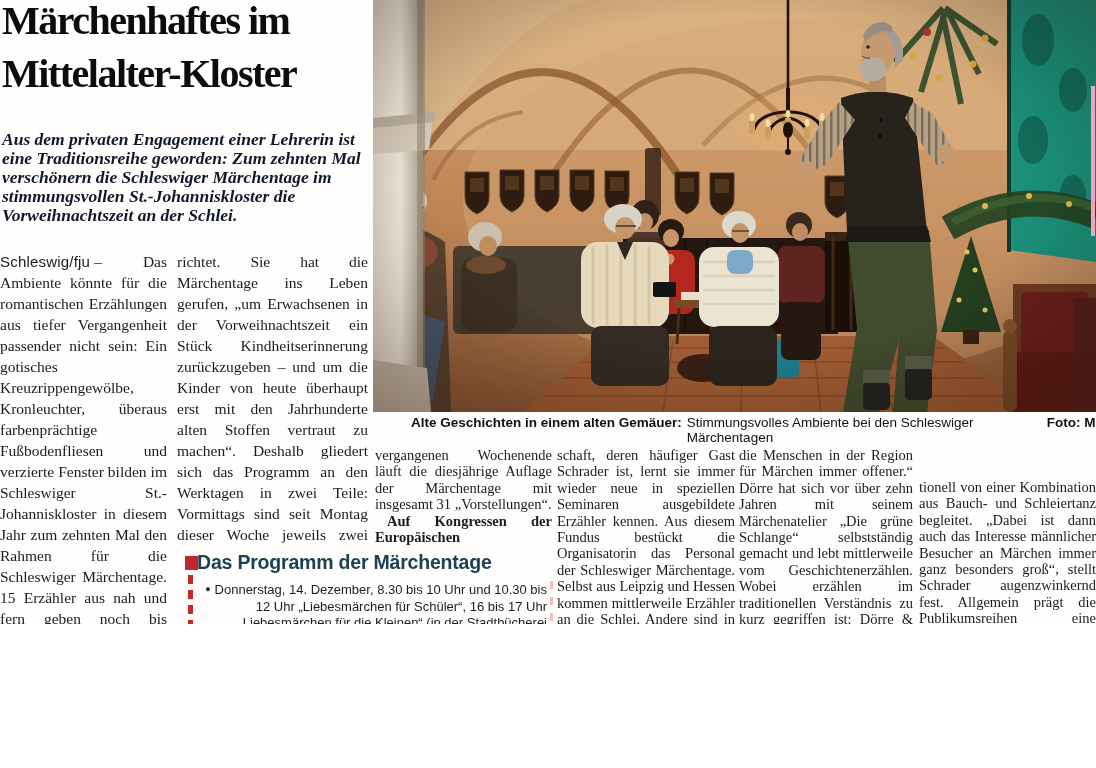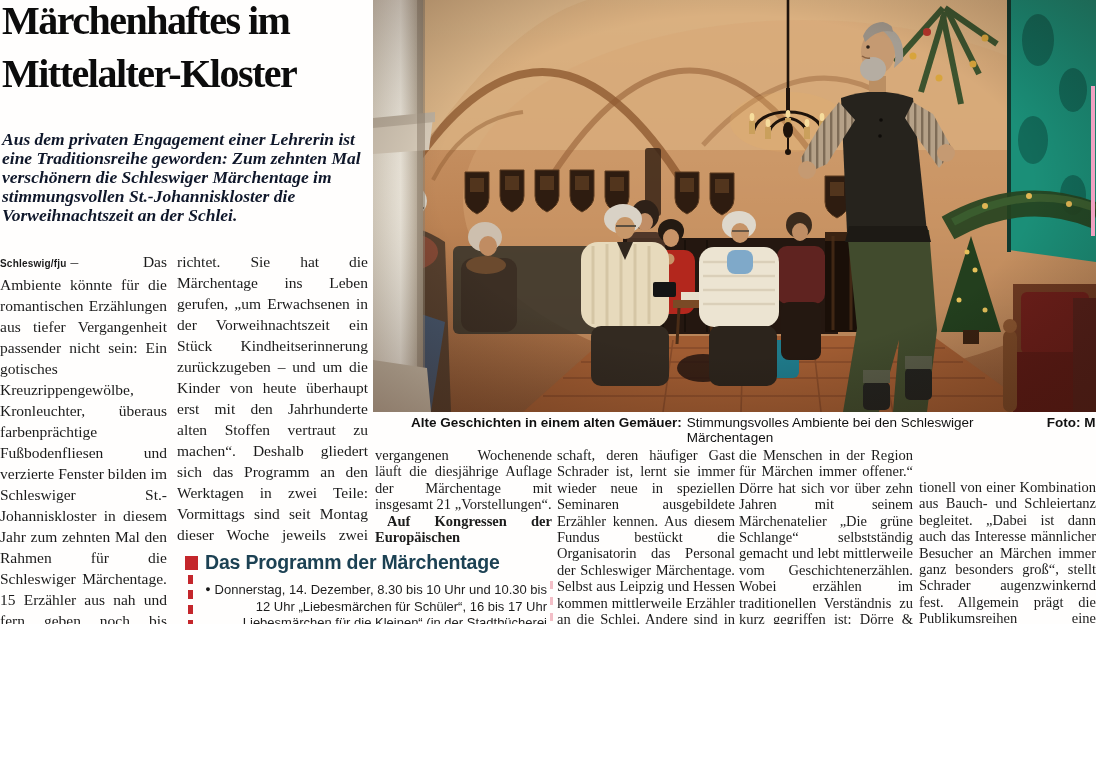--- a/index.html
+++ b/index.html
@@ -15,39 +15,39 @@
   .c-big{font-size:15.5px;line-height:21px;}
   .c-small{font-size:14.5px;line-height:16.4px;}
   .col1{left:0px;top:251px;width:167px;height:517px;}
   .col2{left:177px;top:251px;width:191px;height:297px;}
   .col3{left:375px;top:447px;width:177px;height:101px;}
   .col4{left:557px;top:447px;width:178px;height:321px;}
   .col5{left:739px;top:447px;width:174px;height:321px;}
   .col6{left:919px;top:447px;width:177px;height:321px;margin-top:32px;}
   .bodycol p{margin:0;}
   .bodycol p.ind{text-indent:12px;font-weight:bold;}
-  .byline{font-family:"Liberation Sans","DejaVu Sans",sans-serif;font-weight:bold;
-          font-size:10px;letter-spacing:.2px;margin-right:4px;}
+  .byline{font-family:"Liberation Sans","DejaVu Sans",sans-serif;font-weight:normal;
+          font-size:15px;letter-spacing:.2px;margin-right:4px;}
   
   .photo{position:absolute;left:373px;top:0px;width:723px;height:412px;overflow:hidden;background:#a96f44;}
   .photo svg{display:block;width:723px;height:412px;}
   .caption{position:absolute;left:375px;top:415px;width:719px;display:flex;align-items:baseline;
     font-family:"Liberation Sans","DejaVu Sans",sans-serif;font-size:13.5px;color:#101010;margin-left:36px;}
   .caption .capb{font-weight:bold;margin-right:5px;white-space:nowrap;}
   .caption .spacer{flex:1;}
   .caption .credit{white-space:nowrap;font-weight:bold;}
   
   .progbox{position:absolute;left:185px;top:551px;width:368px;height:217px;overflow:hidden;
     font-family:"Liberation Sans","DejaVu Sans",sans-serif;}
   .prog-square{position:absolute;left:0px;top:5px;width:13px;height:14px;background:#c4262b;}
   .prog-dash-left{position:absolute;left:3px;top:24px;width:5px;height:193px;
     background:repeating-linear-gradient(to bottom,#c4262b 0 9px,transparent 9px 15px);}
   .prog-dash-right{position:absolute;right:0px;top:30px;width:3px;height:187px;opacity:.55;
     background:repeating-linear-gradient(to bottom,#e98a9a 0 8px,transparent 8px 16px);}
-  .prog-title{margin:0 0 7px 20px;font-weight:bold;font-size:19.5px;letter-spacing:-.2px;color:#1c4153;}
+  .prog-title{margin:0 0 7px 12px;font-weight:bold;font-size:19.5px;letter-spacing:-.2px;color:#1c4153;}
   .prog-items{margin-left:16px;margin-right:6px;}
   .prog-items p{margin:0 0 3px 4px;font-size:13px;line-height:16.5px;color:#1d1d1d;text-align:right;}
   .blt{font-size:9px;vertical-align:2px;margin-right:4px;color:#161616;}
   
   .artifact-pink{position:absolute;left:1091px;top:86px;width:4px;height:150px;background:#f0a2c2;}
   .artifact-blue{position:absolute;left:0px;top:734px;width:3px;height:11px;background:#3d55c0;}
 </style>
 </head>
 <body>
 
@@ -335,21 +335,21 @@
   </div>
 
   <div class="caption">
     <span class="capb">Alte Geschichten in einem alten Gemäuer:</span>
     <span>Stimmungsvolles Ambiente bei den Schleswiger Märchentagen</span>
     <span class="spacer"></span>
     <span class="credit">Foto: Matzen</span>
   </div>
 
   <div class="bodycol c-small col3">
-    <p>vergangenen Wochenende läuft die diesjährige Auflage der Märchentage mit insgesamt 21 „Vorstellungen“.</p>
+    <p>vergangenen Wochenende läuft die diesjährige Auflage der Märchentage mit insgesamt 31 „Vorstellungen“.</p>
     <p class="ind">Auf Kongressen der Europäischen Märchengesell-</p>
   </div>
 
   <div class="progbox">
     <div class="prog-square"></div>
     <div class="prog-dash-left"></div>
     <div class="prog-dash-right"></div>
     <p class="prog-title">Das Programm der Märchentage</p>
     <div class="prog-items">
       <p><span class="blt">●</span><span>Donnerstag, 14. Dezember, 8.30 bis 10 Uhr und 10.30 bis 12 Uhr „Liebesmärchen für Schüler“, 16 bis 17 Uhr „Liebesmärchen für die Kleinen“ (in der Stadtbücherei Schleswig), 19.30 bis 21.30 Uhr „Liebesmärchen für Erwachsene und Kinder ab zehn Jahren“.</span></p>

